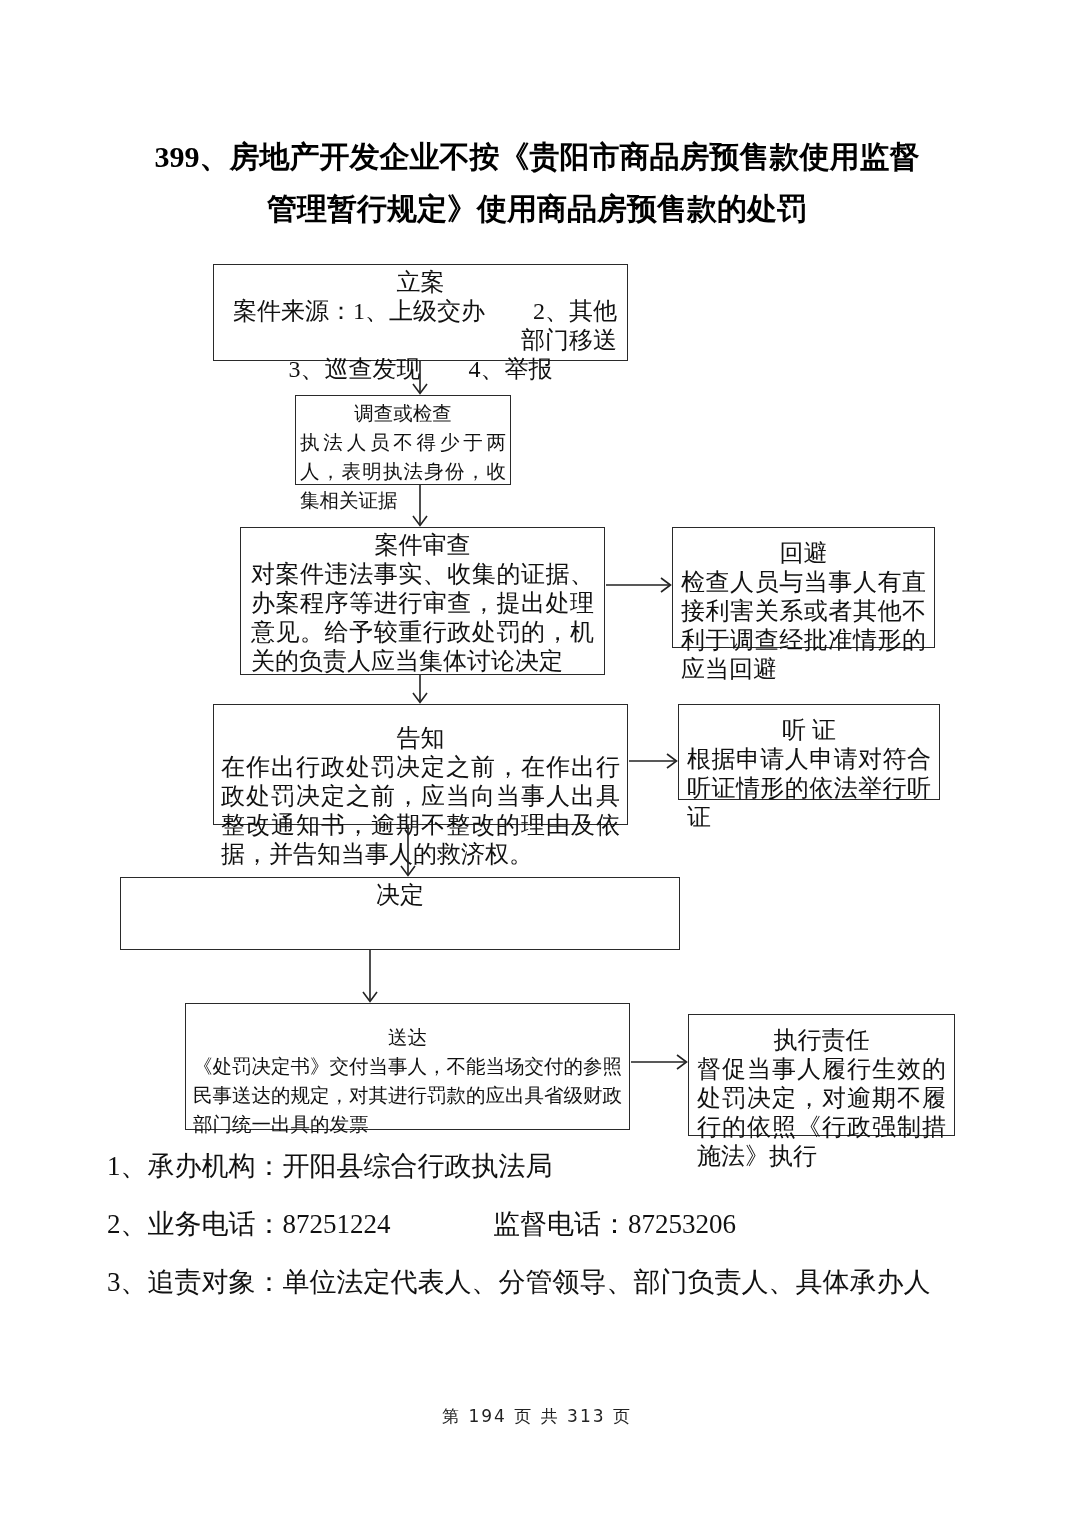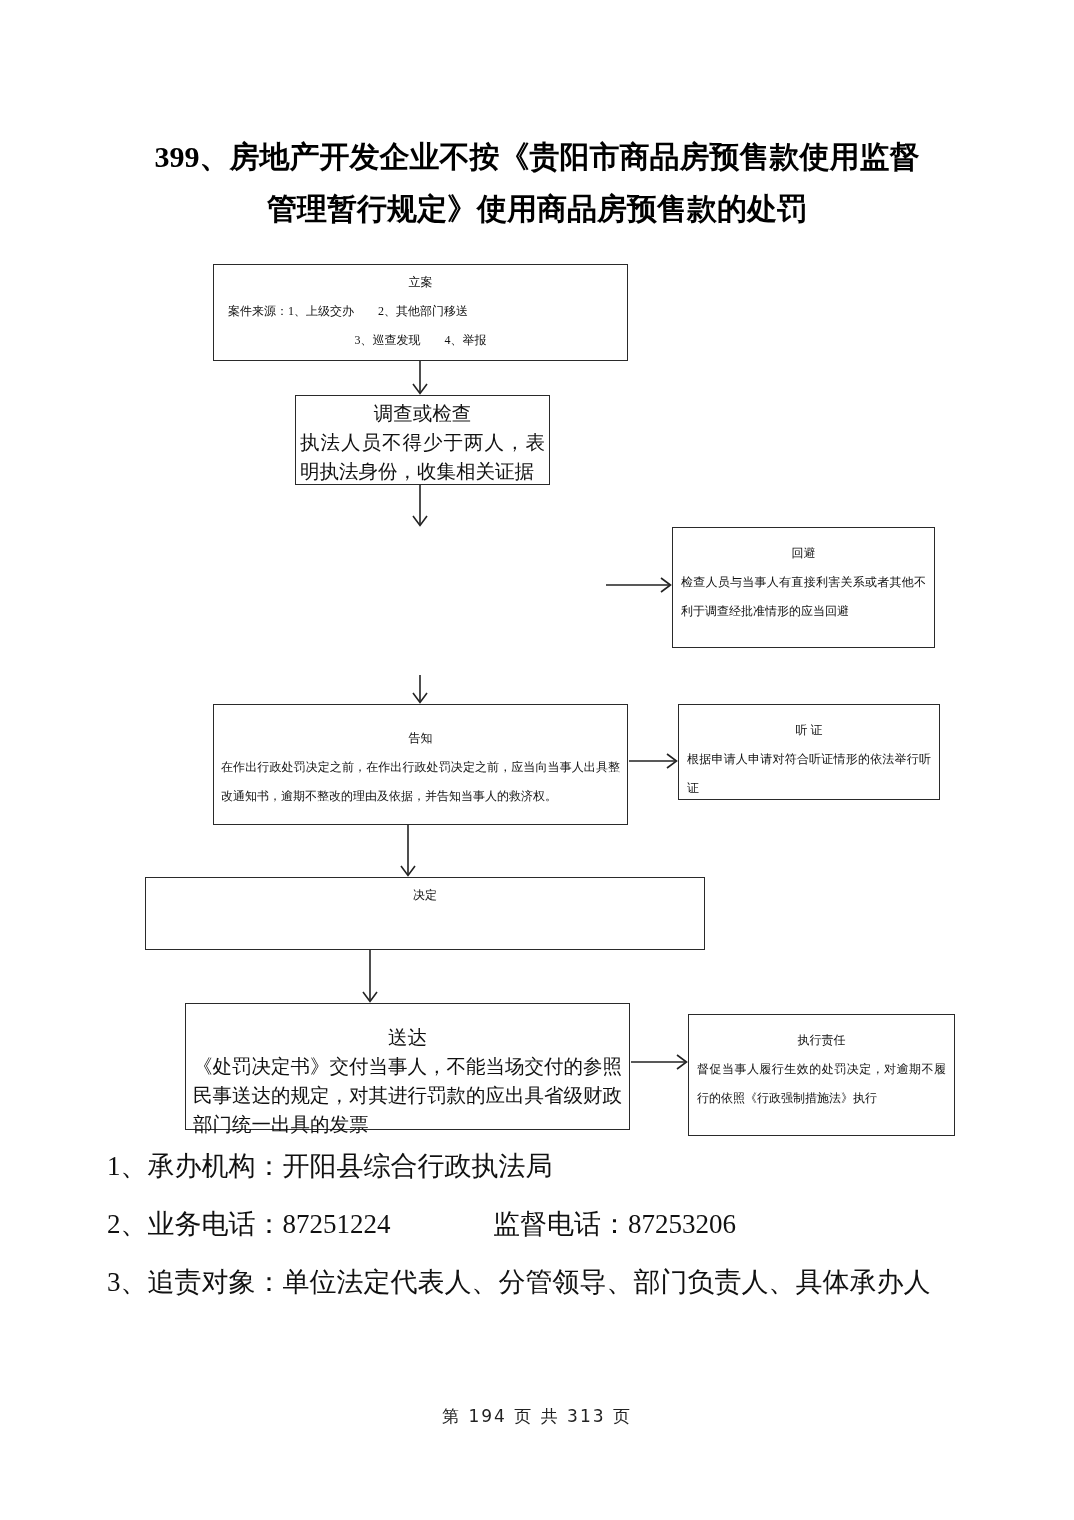--- a/index.html
+++ b/index.html
@@ -9,29 +9,29 @@
     position:relative; width:1074px; height:1520px;
     background:#ffffff; overflow:hidden; margin:0 auto;
   }
   .doc-title {
     position:absolute; top:131px; left:0; width:100%;
     text-align:center; font-weight:bold; font-size:30px; line-height:52px;
     color:#000;
   }
   .fbox {
     position:absolute; border:1.5px solid #2a2a2a; background:#fff;
-    font-size:12px; line-height:29px; color:#111;
+    font-size:24px; line-height:29px; color:#111;
   }
   .fbox .bt { text-align:center; }
   .fbox .bb { text-align:justify; text-justify:inter-character; }
   .pad10 { padding:3px 10px 0; }
   .pad8  { padding:11px 8px 0; }
   .pad7  { padding:19px 7px 0; }
   .pad4  { padding:3px 4px 0; }
-  .lian-l2 { text-align:left; padding-left:4px; }
+  .lian-l2 { text-align:right; padding-left:4px; }
   .lian-l3 { text-align:center; }
   .fz195 { font-size:19.5px; }
   .arrow { position:absolute; }
   .arrow svg { display:block; }
   .info-line { position:absolute; font-size:27px; color:#111; white-space:nowrap; }
   .page-footer {
     position:absolute; top:1405px; left:0; width:100%;
     text-align:center; font-size:17px; letter-spacing:2px;
     font-family:"DejaVu Sans", sans-serif; color:#222;
   }
@@ -52,32 +52,36 @@
     <div class="lian-l3">3、巡查发现　　4、举报</div>
   </div>
 
   <div class="arrow" style="left:409px; top:361px;">
     <svg width="22" height="34" viewBox="0 0 22 34">
       <line x1="11" y1="0" x2="11" y2="31" stroke="#222" stroke-width="1.6"></line>
       <polyline points="4,23 11,32.5 18,23" stroke="#222" stroke-width="1.6" fill="none"></polyline>
     </svg>
   </div>
 
-  <div class="fbox pad4 fz195" style="left:295px; top:395px; width:255px; height:90px;">
+  <div class="fbox pad4 fz195" style="left:295px; top:395px; width:216px; height:90px;">
     <div class="bt">调查或检查</div>
     <div class="bb">执法人员不得少于两人，表明执法身份，收集相关证据</div>
   </div>
 
   <div class="arrow" style="left:409px; top:485px;">
     <svg width="22" height="42" viewBox="0 0 22 42">
       <line x1="11" y1="0" x2="11" y2="39" stroke="#222" stroke-width="1.6"></line>
       <polyline points="4,31 11,40.5 18,31" stroke="#222" stroke-width="1.6" fill="none"></polyline>
     </svg>
   </div>
 
+  <div class="fbox pad10" style="left:240px; top:527px; width:365px; height:148px;">
+    <div class="bt">案件审查</div>
+    <div class="bb">对案件违法事实、收集的证据、办案程序等进行审查，提出处理意见。给予较重行政处罚的，机关的负责人应当集体讨论决定</div>
+  </div>
 
   <div class="arrow" style="left:606px; top:574px;">
     <svg width="66" height="22" viewBox="0 0 66 22">
       <line x1="0" y1="11" x2="63" y2="11" stroke="#222" stroke-width="1.6"></line>
       <polyline points="55,4 64.5,11 55,18" stroke="#222" stroke-width="1.6" fill="none"></polyline>
     </svg>
   </div>
 
   <div class="fbox pad8" style="left:672px; top:527px; width:263px; height:121px;">
     <div class="bt">回避</div>
@@ -108,21 +112,21 @@
     <div class="bb">根据申请人申请对符合听证情形的依法举行听证</div>
   </div>
 
   <div class="arrow" style="left:397px; top:825px;">
     <svg width="22" height="52" viewBox="0 0 22 52">
       <line x1="11" y1="0" x2="11" y2="49" stroke="#222" stroke-width="1.6"></line>
       <polyline points="4,41 11,50.5 18,41" stroke="#222" stroke-width="1.6" fill="none"></polyline>
     </svg>
   </div>
 
-  <div class="fbox pad10" style="left:145px; top:877px; width:560px; height:73px;">
+  <div class="fbox pad10" style="left:120px; top:877px; width:560px; height:73px;">
     <div class="bt">决定</div>
   </div>
 
   <div class="arrow" style="left:359px; top:950px;">
     <svg width="22" height="53" viewBox="0 0 22 53">
       <line x1="11" y1="0" x2="11" y2="50" stroke="#222" stroke-width="1.6"></line>
       <polyline points="4,42 11,51.5 18,42" stroke="#222" stroke-width="1.6" fill="none"></polyline>
     </svg>
   </div>
 

